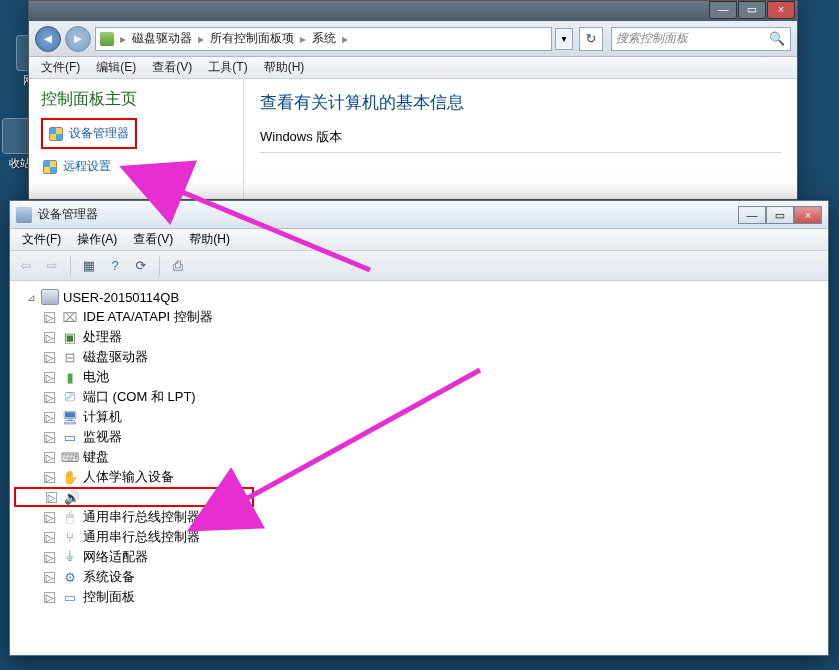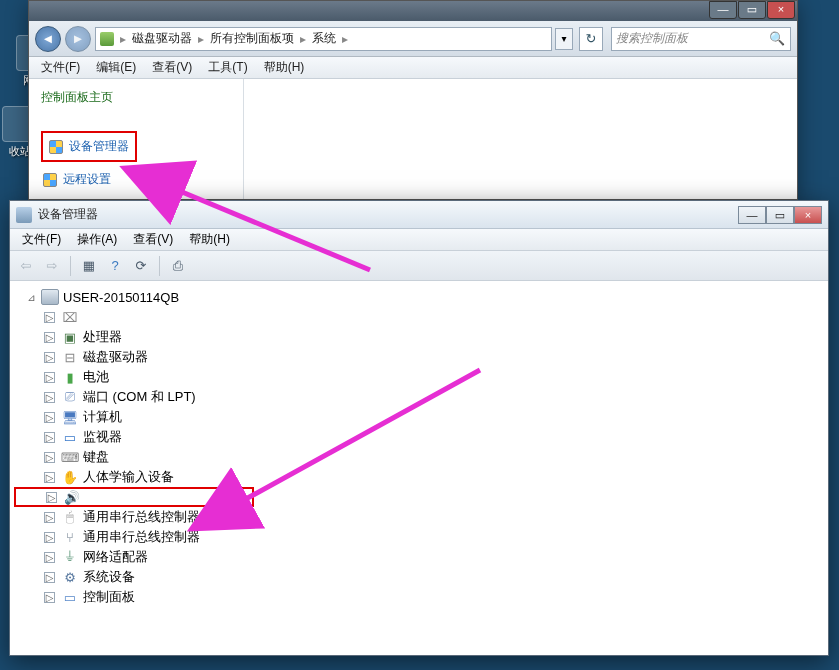--- a/index.html
+++ b/index.html
@@ -103,21 +103,21 @@
     font-size: 12px;
   }
   .menubar .item { padding: 2px 8px; color: #222; }
 
   .win1-body { display: flex; height: calc(100% - 20px - 36px - 22px); background: #fff; }
   .sidebar {
     width: 215px;
     border-right: 1px solid #d8dee4;
     padding: 10px 12px;
   }
-  .sidebar-title { color: #1a6a1a; font-size: 12px; margin-bottom: 17px; }
+  .sidebar-title { color: #1a6a1a; font-size: 16px; margin-bottom: 0; }
   .sidebar-link {
     display: flex; align-items: center;
     padding: 3px 2px;
     color: #1a5fae;
     gap: 6px;
   }
   .sidebar-link .shield {
     width: 14px; height: 14px;
     background: conic-gradient(#ffd24a 0 25%, #4aa6ff 25% 50%, #ffd24a 50% 75%, #4aa6ff 75% 100%);
     border-radius: 2px;
@@ -248,21 +248,21 @@
     pointer-events: none;
   }
 </style>
 </head>
 <body>
 
 <div class="desktop-icon" style="left:14px;top:35px;">
   <div class="glyph"></div>
   <div class="label">网络</div>
 </div>
-<div class="desktop-icon" style="left:0;top:106px;">
+<div class="desktop-icon" style="left:0;top:118px;">
   <div class="glyph"></div>
   <div class="label">收站</div>
 </div>
 
 <div class="win1">
   <div class="win1-titlebar">
     <div class="wm-controls">
       <div class="wm-btn">—</div>
       <div class="wm-btn">▭</div>
       <div class="wm-btn close">×</div>
@@ -303,20 +303,24 @@
         <span class="sidebar-link">
           <span class="shield"></span>
           <span>设备管理器</span>
         </span>
       </span>
       <div class="sidebar-link" style="margin-top:6px;">
         <span class="shield"></span>
         <span>远程设置</span>
       </div>
     </div>
+    <div class="main-content">
+      <div class="main-heading">查看有关计算机的基本信息</div>
+      <div class="content-section">Windows 版本</div>
+    </div>
   </div>
 </div>
 
 <div class="win2">
   <div class="win2-title">
     <span class="ticon"></span>
     <span>设备管理器</span>
     <div class="wm">
       <div class="wmb">—</div>
       <div class="wmb">▭</div>
@@ -342,20 +346,21 @@
   <div class="tree">
     <div class="tree-root">
       <span class="expander">⊿</span>
       <span class="ricon"></span>
       <span>USER-20150114QB</span>
     </div>
     <div id="tree-items">
         <div class="tree-item">
           <span class="expander">▷</span>
           <span class="dicon ic-ide">⌧</span>
+          <span class="label">IDE ATA/ATAPI 控制器</span>
         </div>
         <div class="tree-item">
           <span class="expander">▷</span>
           <span class="dicon ic-cpu">▣</span>
           <span class="label">处理器</span>
         </div>
         <div class="tree-item">
           <span class="expander">▷</span>
           <span class="dicon ic-disk">⊟</span>
           <span class="label">磁盘驱动器</span>

